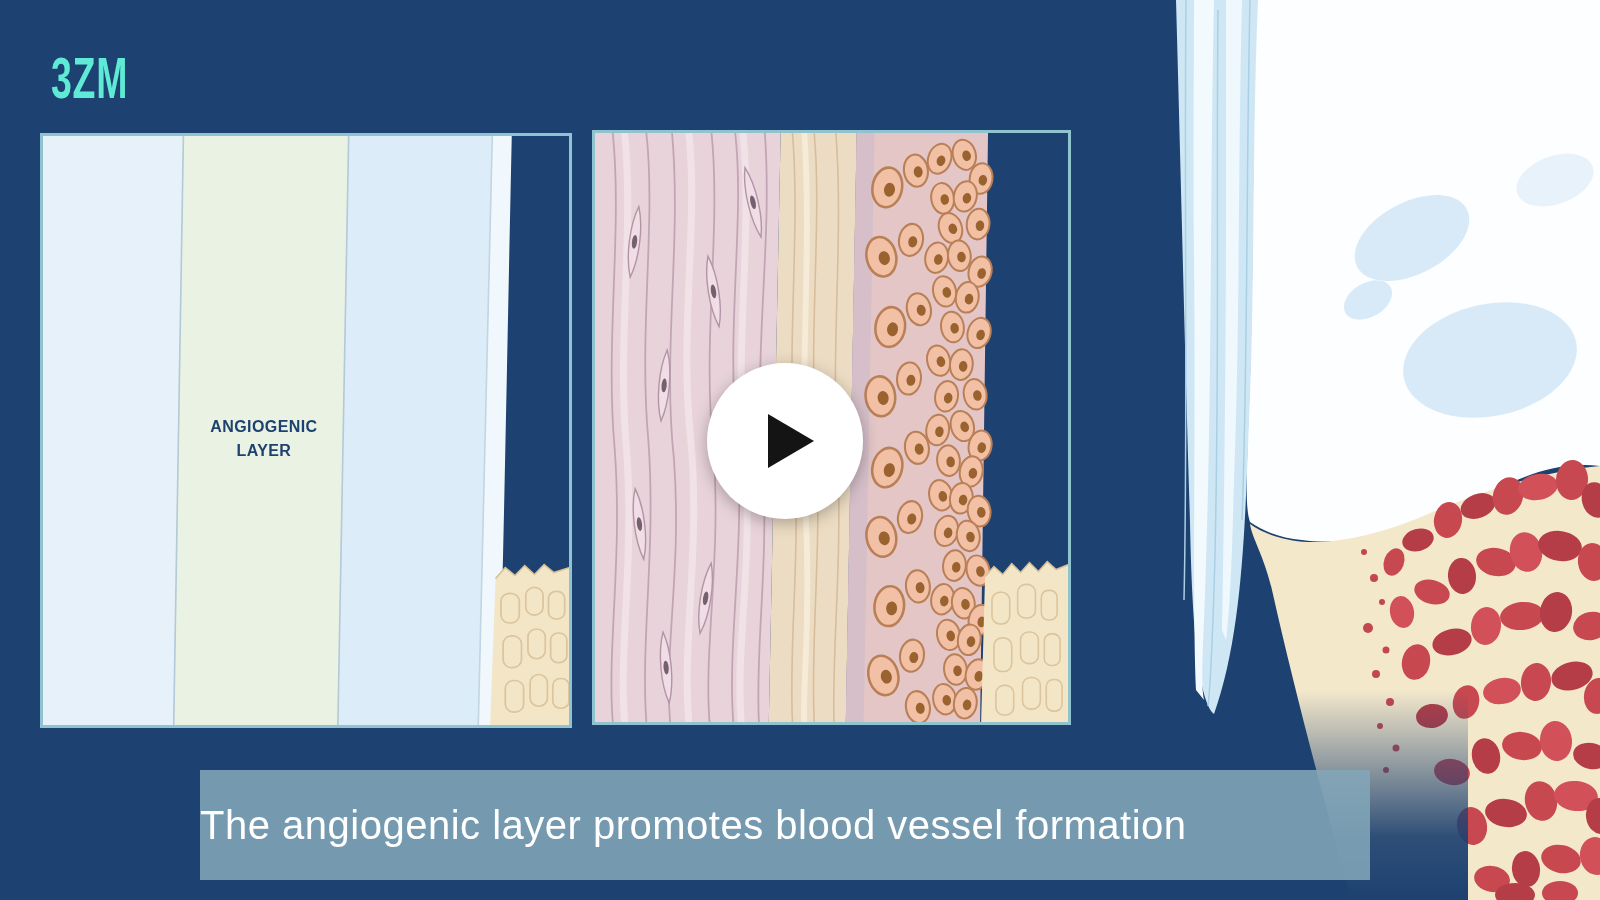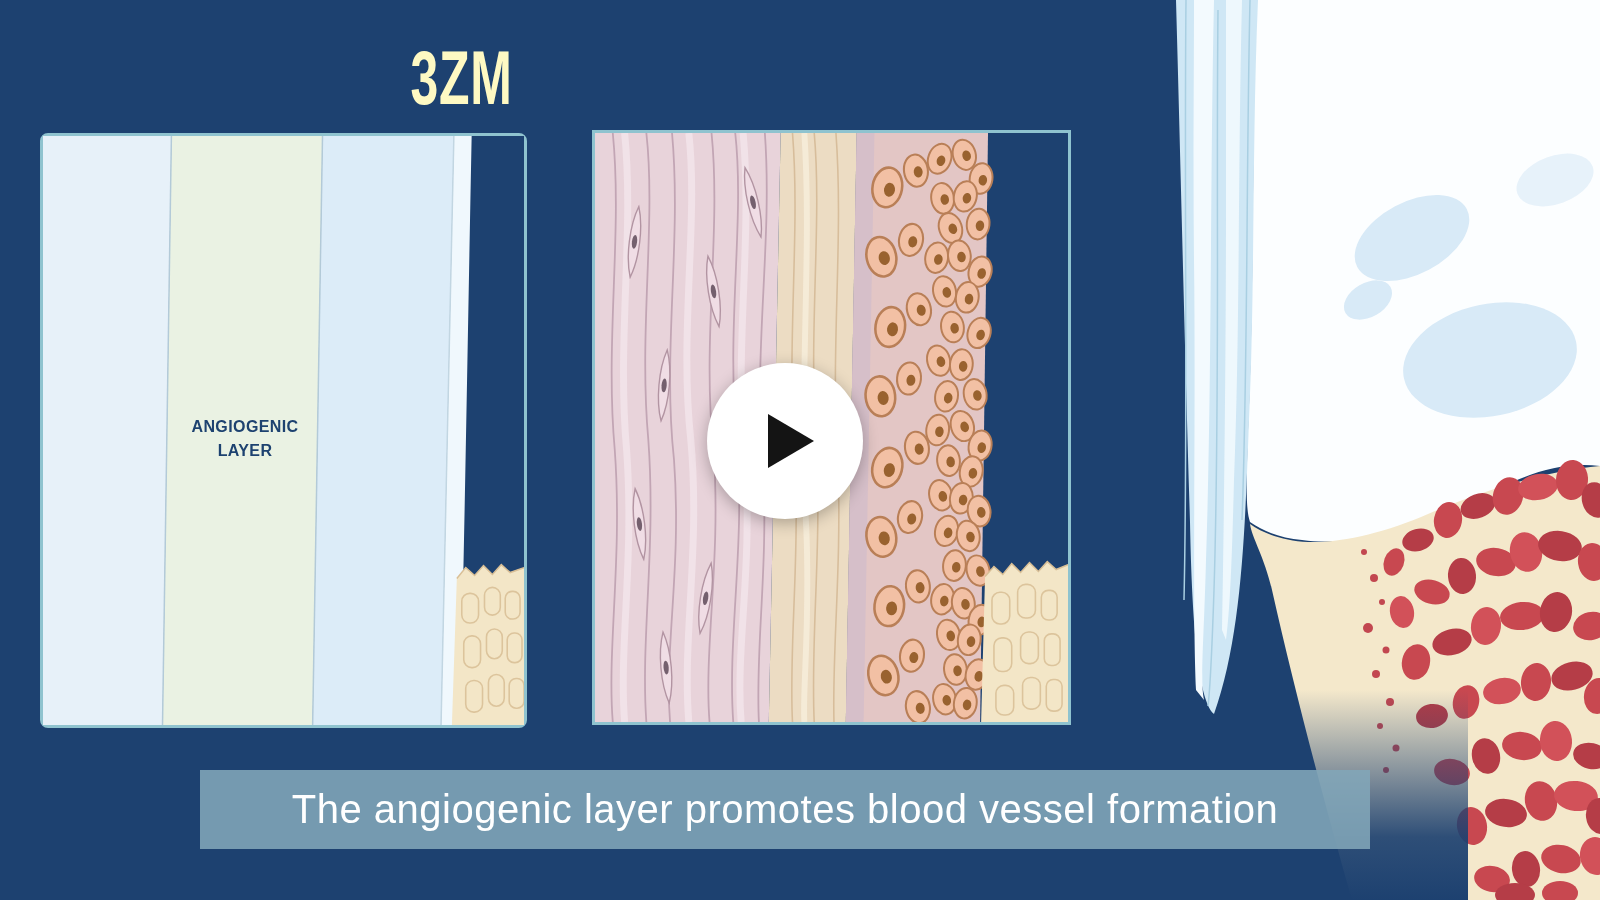--- a/index.html
+++ b/index.html
@@ -1,46 +1,46 @@
 <!DOCTYPE html>
 <html><head>
 <meta charset="utf-8">
 <style>
   * { margin:0; padding:0; box-sizing:border-box; }
   html,body { width:1600px; height:900px; }
   body { font-family:"Liberation Sans", sans-serif; background:#122f56; }
 
   .stage { position:relative; width:1600px; height:900px; background:#1d4170; overflow:hidden; }
 
-  .panel-title { position:absolute; top:34px; height:88px; display:flex; align-items:center; justify-content:flex-end;
-                 color:#fef9c3; font-weight:700; font-size:64px; letter-spacing:1px; }
+  .panel-title { position:absolute; top:34px; height:88px; display:flex; align-items:center; justify-content:flex-start;
+                 color:#5eead4; font-weight:700; font-size:48px; letter-spacing:1px; }
   .panel-title span { display:inline-block; transform:scale(0.78,1.2); }
   #szm-title  { left:40px;  width:487px; }
   #peri-title { left:592px; width:479px; }
 
   .panel-box { position:absolute; border:3px solid #8fc3cf; background:#1d4170; }
   .panel-box svg { display:block; width:100%; height:100%; }
-  #szm-box  { left:40px;  top:133px; width:487px; height:595px;border-radius:8px; }
+  #szm-box  { left:40px;  top:133px; width:532px; height:595px; }
   #peri-box { left:592px; top:130px; width:479px; height:595px; }
 
   .angio-label { position:absolute; left:42%; top:51.5%; transform:translate(-50%,-50%);
                  text-align:center; color:#1d4270; font-weight:700; font-size:16px;
                  letter-spacing:0.4px; line-height:1.5; white-space:nowrap; }
 
   .bone-art { position:absolute; left:1160px; top:0; width:440px; height:900px; }
   .bone-art svg { display:block; width:100%; height:100%; }
 
   .play-btn { position:absolute; left:707px; top:363px; width:156px; height:156px; border-radius:50%;
               background:#ffffff; border:none; cursor:pointer; display:flex; align-items:center;
               justify-content:center; box-shadow:0 4px 16px rgba(0,0,0,0.28); }
   .play-tri { width:0; height:0; border-style:solid; border-width:27px 0 27px 46px;
               border-color:transparent transparent transparent #141414; margin-left:12px; }
 
-  .caption { position:absolute; left:200px; top:770px; width:1170px; height:79px;
-             background:rgba(130,166,184,0.88); display:flex; align-items:center; justify-content:center; }
+  .caption { position:absolute; left:200px; top:770px; width:1170px; height:110px;
+             background:rgba(130,166,184,0.88); display:flex; align-items:center; }
   .caption span { color:#ffffff; font-size:40px; letter-spacing:0.5px; font-weight:400; }
 </style>
 </head>
 <body>
 
 <div class="stage">
 
   <div class="panel-title" id="szm-title">
     <span>3ZM</span>
   </div>

